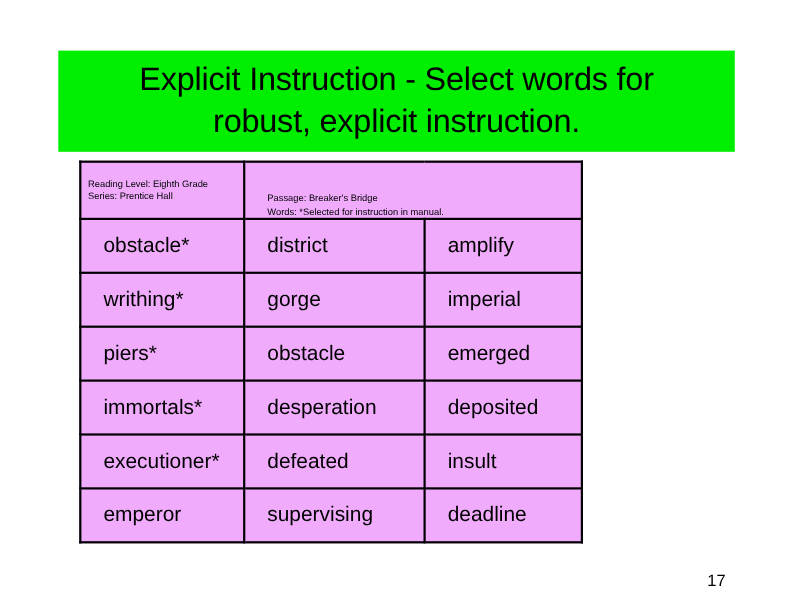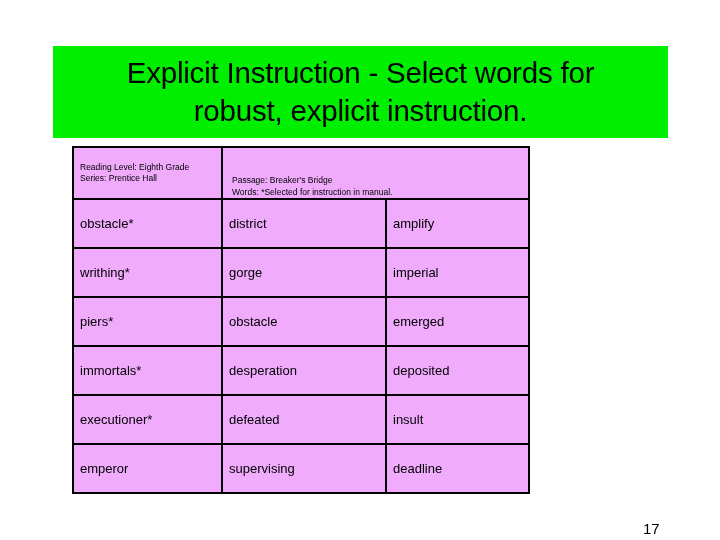--- a/index.html
+++ b/index.html
@@ -63,32 +63,32 @@
     height: 44px;
     padding: 6px 0 0 0;
   }
   .meta-cell-inner {
     font-size: 8.5px;
     line-height: 11.5px;
     padding-left: 6px;
     white-space: pre-line;
   }
   .meta-cell-right .meta-cell-inner {
-    padding-left: 9px;
+    padding-left: 20px;
     margin-top: 27px;
   }
 
   
   tr.word-row td {
     height: 47px;
   }
   .cell-text {
-    font-size: 13px;
+    font-size: 19px;
     line-height: 22px;
-    padding-left: 6px;
+    padding-left: 20px;
     white-space: nowrap;
   }
 
   
   #page-number {
     position: absolute;
     left: 643px;
     top: 520px;
     font-size: 15px;
     line-height: 17px;

